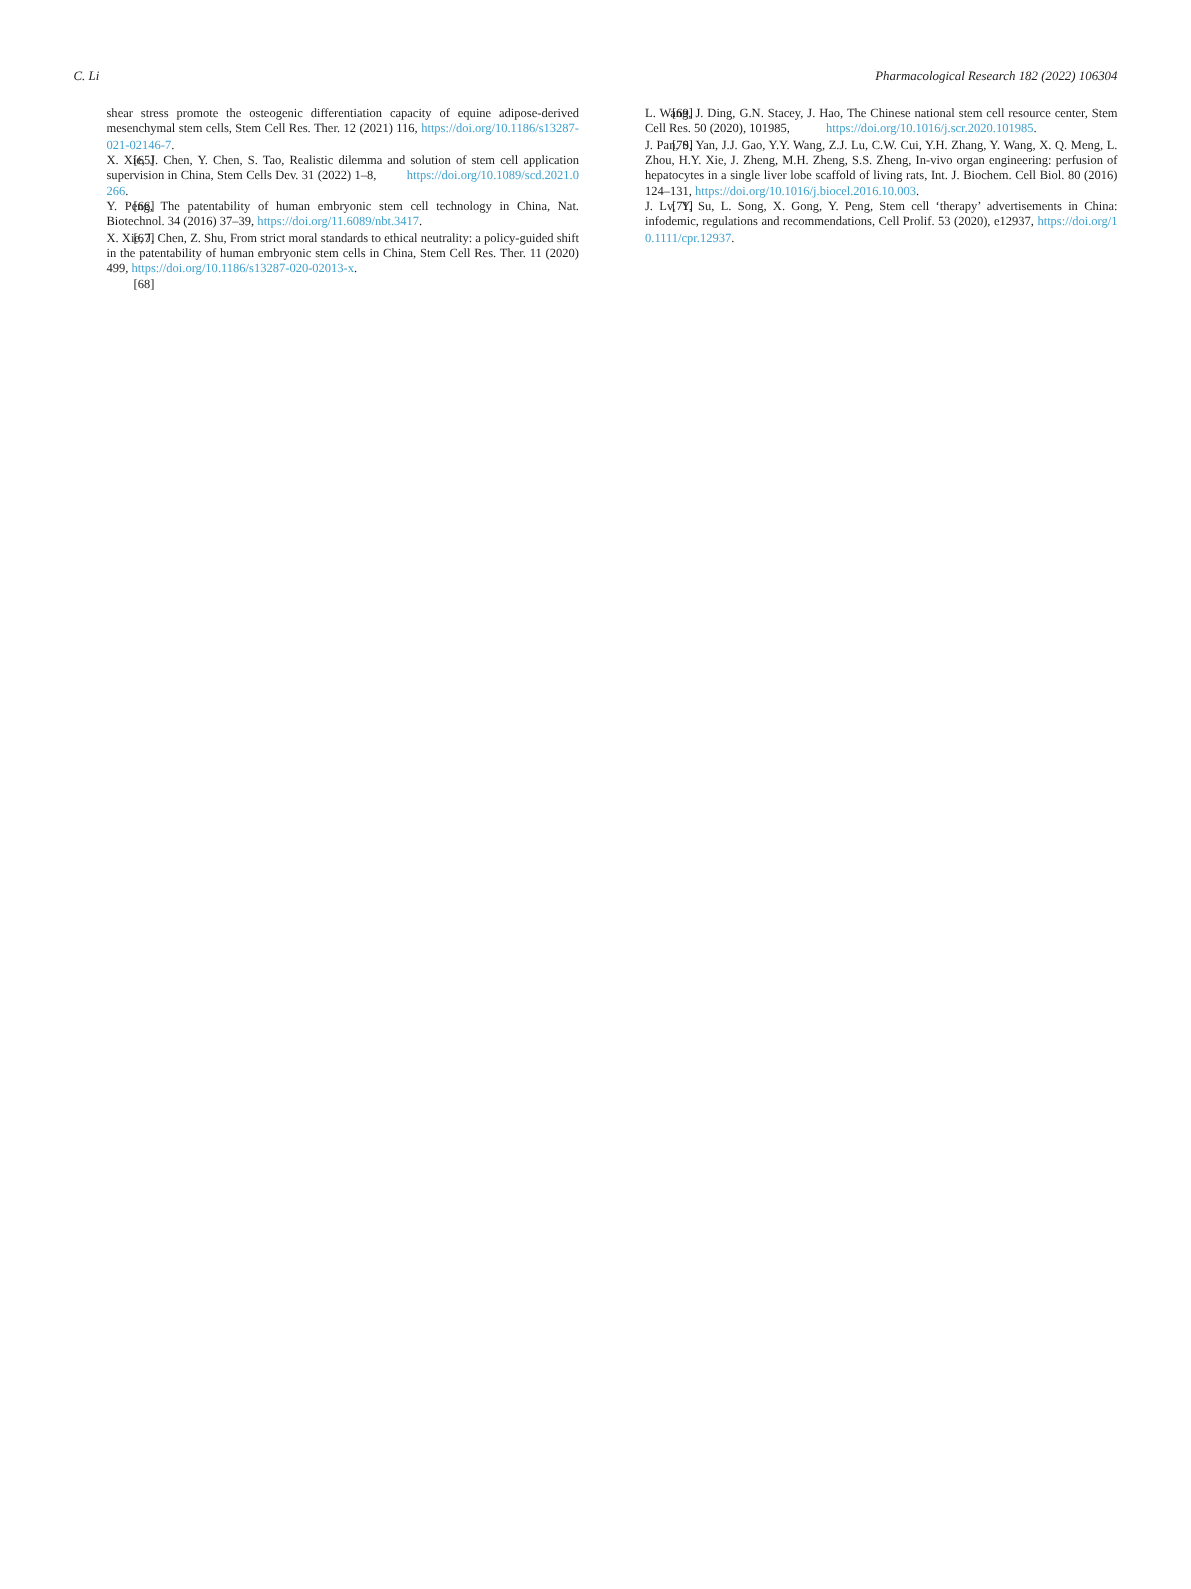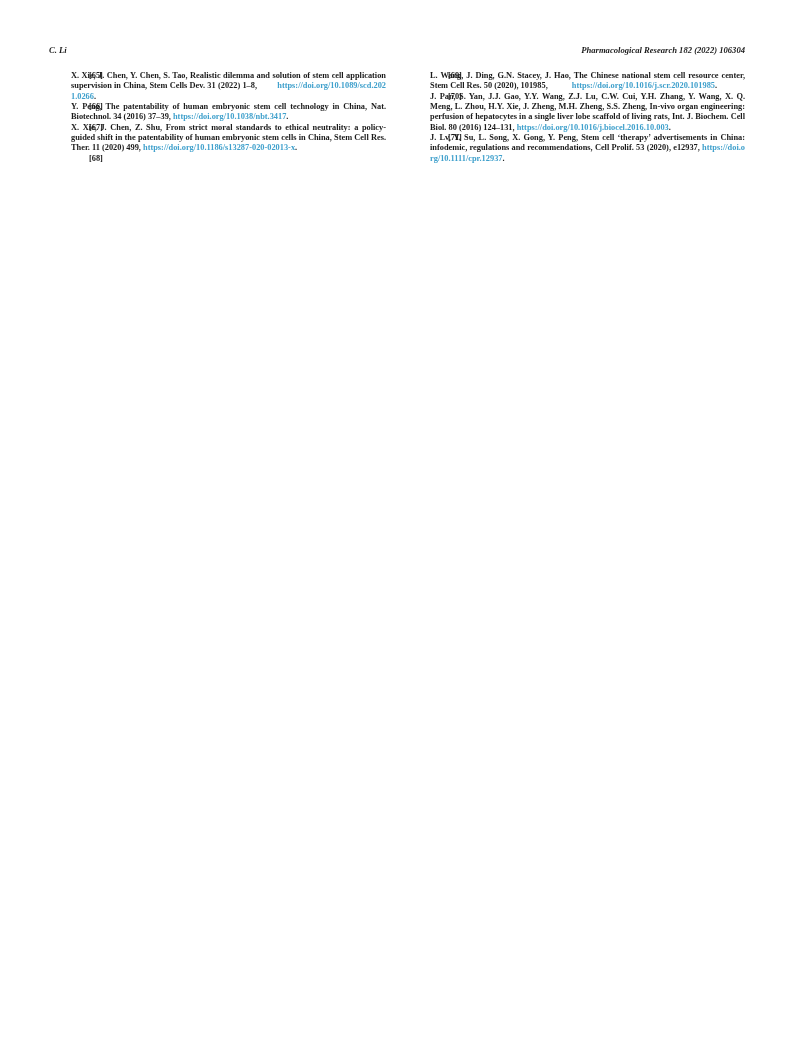--- a/index.html
+++ b/index.html
@@ -8,21 +8,20 @@
     background: #ffffff;
   }
   .page {
     position: relative;
     width: 794px;
     height: 833px;
     background: #ffffff;
     font-family: "Liberation Serif", serif;
     color: #1b1b1b;
     overflow: hidden;
-    font-weight: bold;
   }
   .header {
     position: absolute;
     top: 45px;
     left: 49px;
     right: 49px;
     display: flex;
     justify-content: space-between;
     align-items: baseline;
     font-size: 8.6px;
@@ -74,22 +73,23 @@
 
 <div class="page">
 
   <div class="header">
     <span>C. Li</span>
     <span>Pharmacological Research 182 (2022) 106304</span>
   </div>
 
   <div class="columns">
     <div class="col" id="col-left">
+        <div class="ref"><span class="ref-label"></span><span class="ref-text"><span>shear stress promote the osteogenic differentiation capacity of equine adipose-derived mesenchymal stem cells, Stem Cell Res. Ther. 12 (2021) 116, </span><a class="ref-link" href="#" style="color: rgb(63, 160, 204);">https://doi.org/10.1186/s13287-021-02146-7</a><span>.</span></span></div>
         <div class="ref"><span class="ref-label">[65]</span><span class="ref-text"><span>X. Xie, J. Chen, Y. Chen, S. Tao, Realistic dilemma and solution of stem cell application supervision in China, Stem Cells Dev. 31 (2022) 1–8, </span><a class="ref-link" href="#" style="color: rgb(63, 160, 204); padding-left: 18px;">https://doi.org/10.1089/scd.2021.0266</a><span>.</span></span></div>
-        <div class="ref"><span class="ref-label">[66]</span><span class="ref-text"><span>Y. Peng, The patentability of human embryonic stem cell technology in China, Nat. Biotechnol. 34 (2016) 37–39, </span><a class="ref-link" href="#" style="color: rgb(63, 160, 204);">https://doi.org/10.1038/nbt.3417</a><span>.</span></span></div>
+        <div class="ref"><span class="ref-label">[66]</span><span class="ref-text"><span>Y. Peng, The patentability of human embryonic stem cell technology in China, Nat. Biotechnol. 34 (2016) 37–39, </span><a class="ref-link" href="#" style="color: rgb(63, 160, 204);">https://doi.org/11.6089/nbt.3417</a><span>.</span></span></div>
         <div class="ref"><span class="ref-label">[67]</span><span class="ref-text"><span>X. Xie, J. Chen, Z. Shu, From strict moral standards to ethical neutrality: a policy-guided shift in the patentability of human embryonic stem cells in China, Stem Cell Res. Ther. 11 (2020) 499, </span><a class="ref-link" href="#" style="color: rgb(63, 160, 204);">https://doi.org/10.1186/s13287-020-02013-x</a><span>.</span></span></div>
         <div class="ref"><span class="ref-label">[68]</span></div>
       </div>
     <div class="col" id="col-right">
         <div class="ref"><span class="ref-label">[69]</span><span class="ref-text"><span>L. Wang, J. Ding, G.N. Stacey, J. Hao, The Chinese national stem cell resource center, Stem Cell Res. 50 (2020), 101985, </span><a class="ref-link" href="#" style="color: rgb(63, 160, 204); margin-left: 22px;">https://doi.org/10.1016/j.scr.2020.101985</a><span>.</span></span></div>
         <div class="ref"><span class="ref-label">[70]</span><span class="ref-text"><span>J. Pan, S. Yan, J.J. Gao, Y.Y. Wang, Z.J. Lu, C.W. Cui, Y.H. Zhang, Y. Wang, X. Q. Meng, L. Zhou, H.Y. Xie, J. Zheng, M.H. Zheng, S.S. Zheng, In-vivo organ engineering: perfusion of hepatocytes in a single liver lobe scaffold of living rats, Int. J. Biochem. Cell Biol. 80 (2016) 124–131, </span><a class="ref-link" href="#" style="color: rgb(63, 160, 204);">https://doi.org/10.1016/j.biocel.2016.10.003</a><span>.</span></span></div>
         <div class="ref"><span class="ref-label">[71]</span><span class="ref-text"><span>J. Lv, Y. Su, L. Song, X. Gong, Y. Peng, Stem cell ‘therapy’ advertisements in China: infodemic, regulations and recommendations, Cell Prolif. 53 (2020), e12937, </span><a class="ref-link" href="#" style="color: rgb(63, 160, 204);">https://doi.org/10.1111/cpr.12937</a><span>.</span></span></div>
       </div>
   </div>
 

